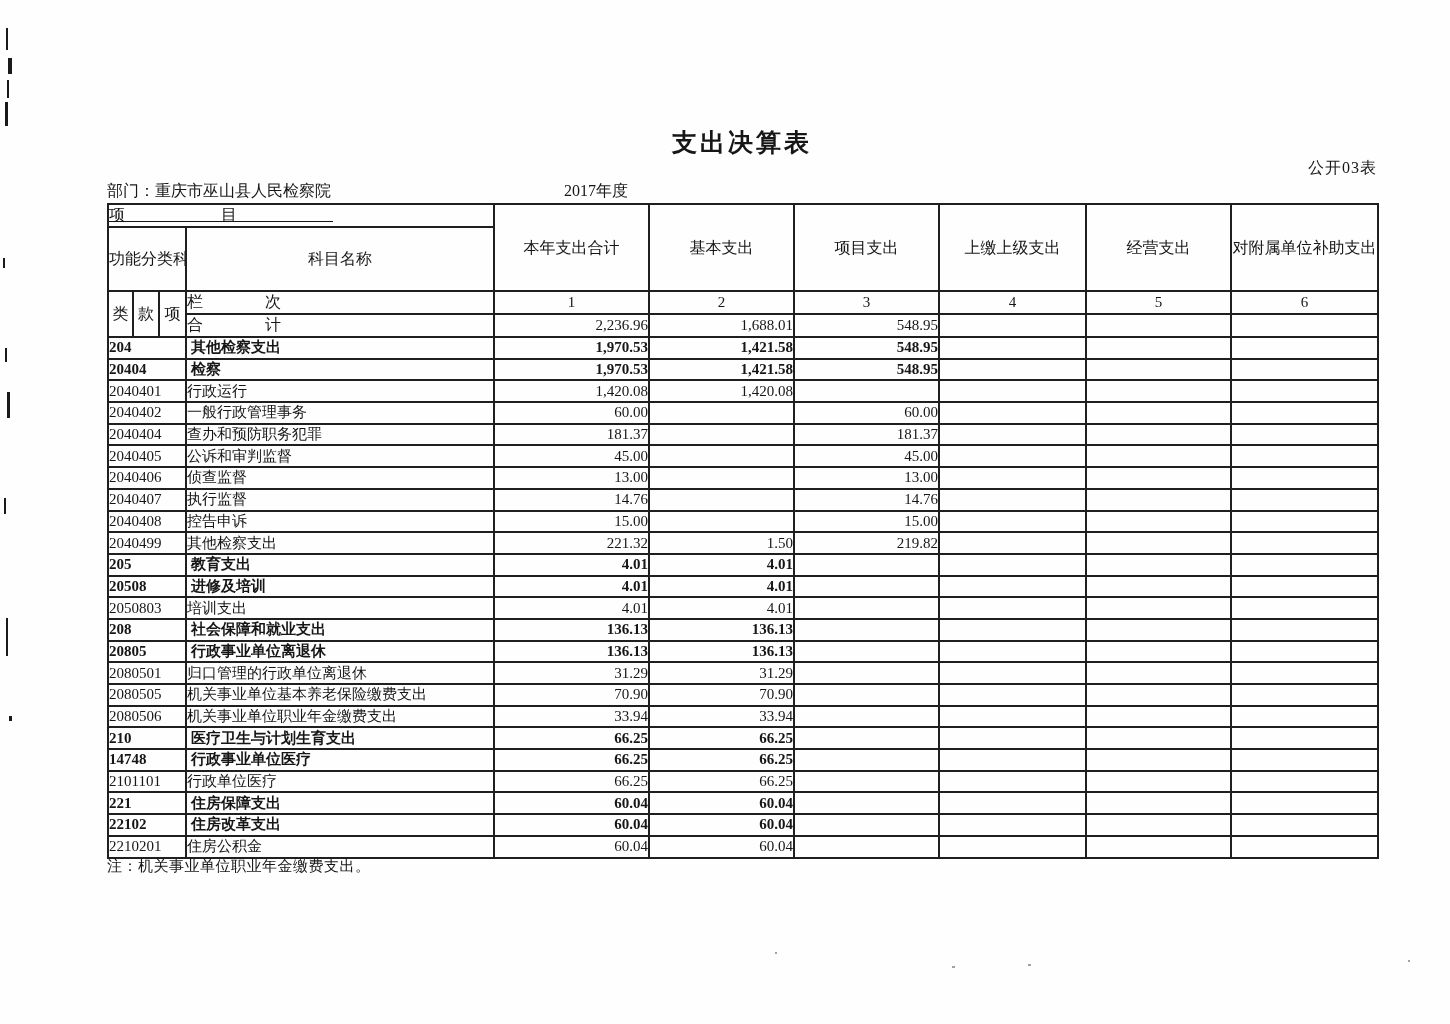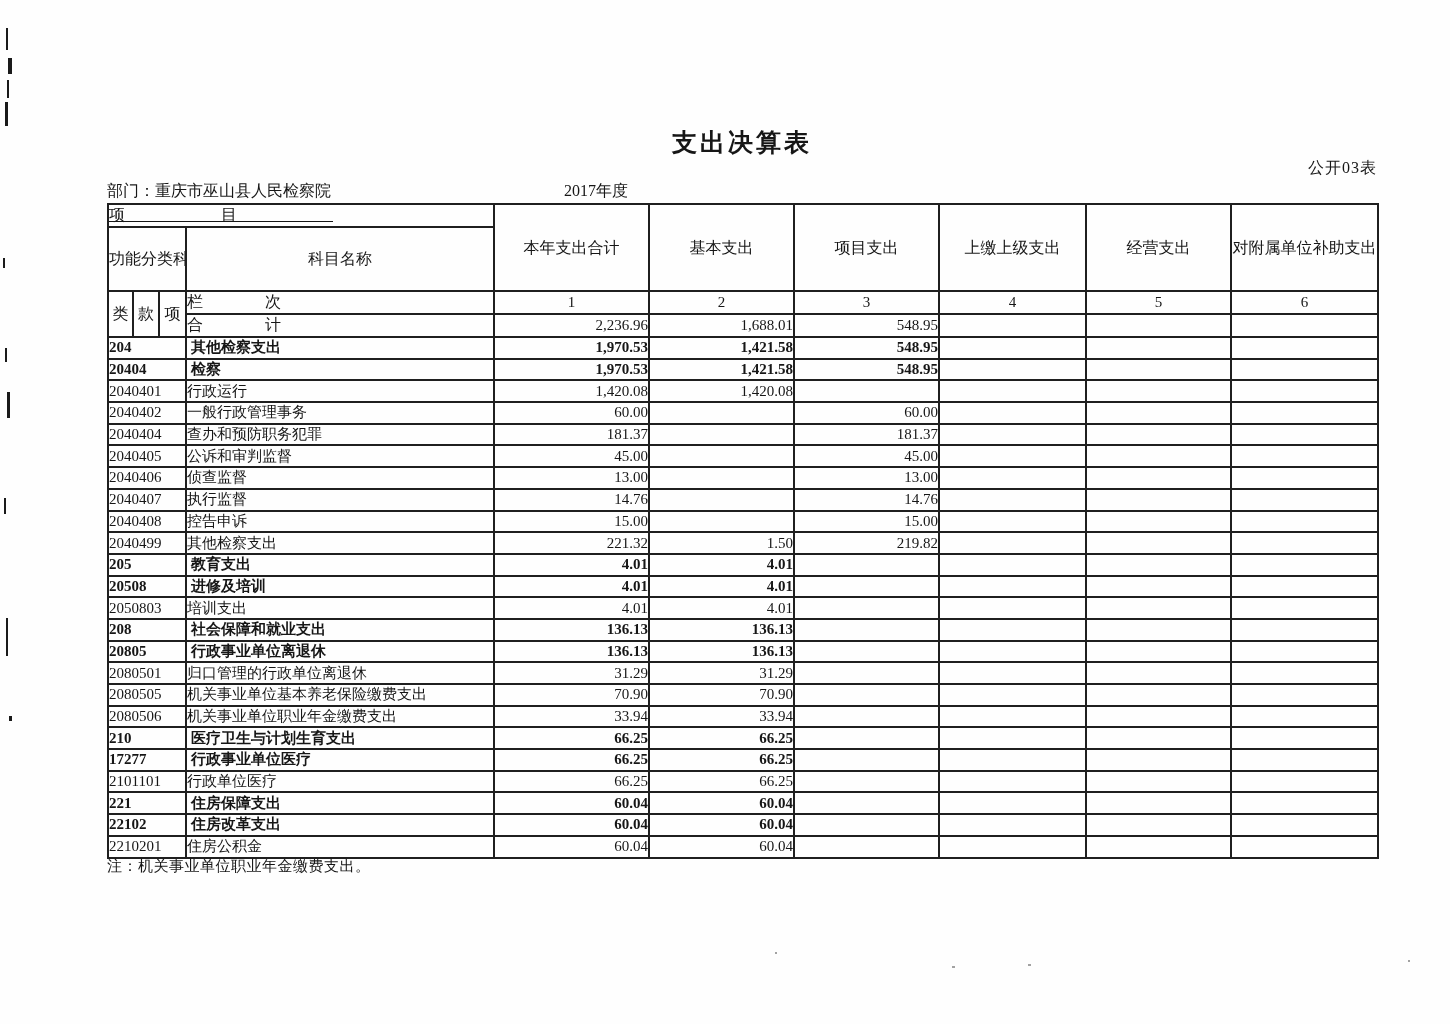--- a/index.html
+++ b/index.html
@@ -369,21 +369,21 @@
       <td class="code" colspan="3">210</td>
       <td class="name">医疗卫生与计划生育支出</td>
       <td class="val">66.25</td>
       <td class="val">66.25</td>
       <td class="val"></td>
       <td class="val"></td>
       <td class="val"></td>
       <td class="val"></td>
     </tr>
         <tr class="data-row bold-row">
-      <td class="code" colspan="3">17277</td>
+      <td class="code" colspan="3">14748</td>
       <td class="name">行政事业单位医疗</td>
       <td class="val">66.25</td>
       <td class="val">66.25</td>
       <td class="val"></td>
       <td class="val"></td>
       <td class="val"></td>
       <td class="val"></td>
     </tr>
         <tr class="data-row item-row">
       <td class="code" colspan="3">2101101</td>

